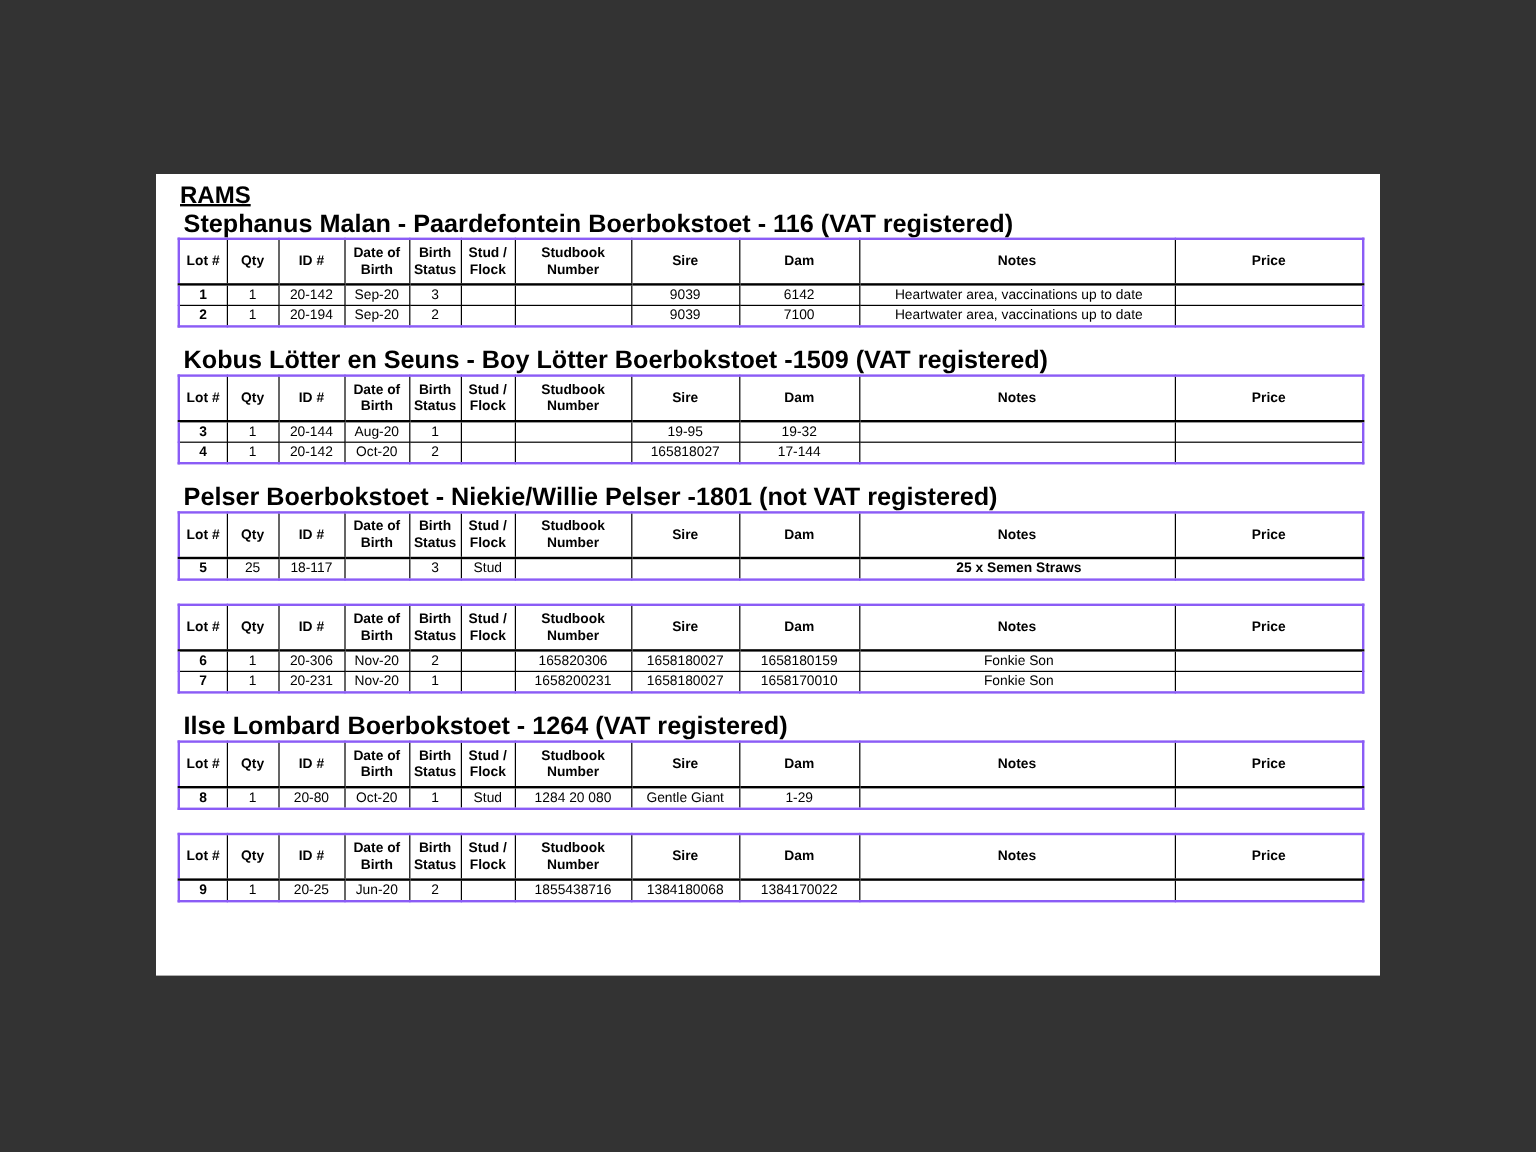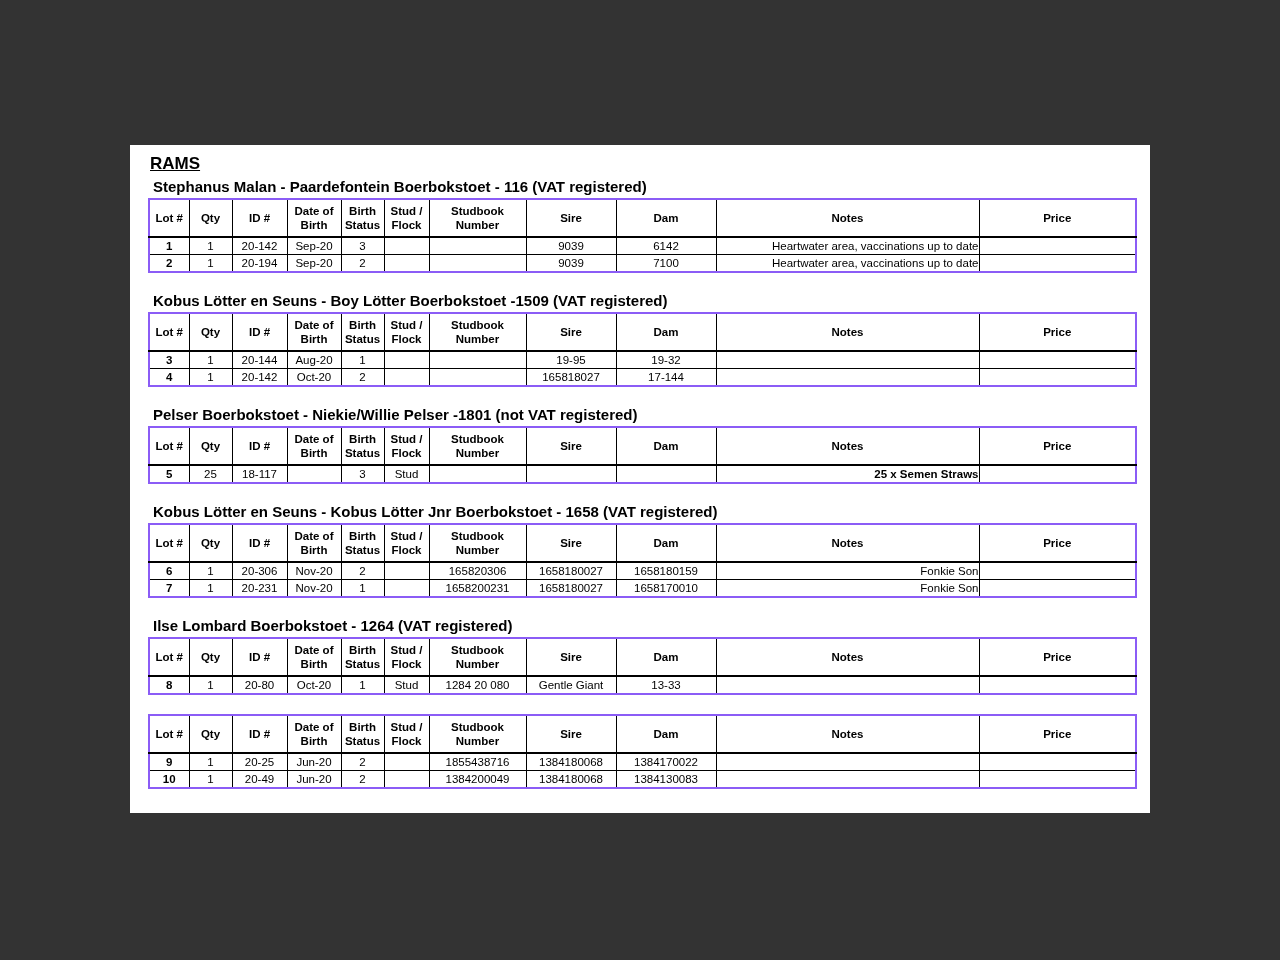--- a/index.html
+++ b/index.html
@@ -16,29 +16,29 @@
     left: 130px;
     top: 145px;
     width: 1020px;
     height: 668px;
     background: #ffffff;
     overflow: hidden;
     box-sizing: border-box;
     padding: 7px 0 0 18px;
   }
   .page-heading {
-    font-size: 17px;
+    font-size: 20px;
     font-weight: bold;
     text-decoration: underline;
     margin: 2px 0 5px 2px;
     line-height: 19px;
   }
   .lot-section { margin: 0 0 19px 0; }
   .section-title {
-    font-size: 15px;
+    font-size: 21px;
     font-weight: bold;
     margin: 0 0 3px 5px;
     line-height: 17px;
     white-space: nowrap;
   }
   table.lots-table {
     border-collapse: collapse;
     table-layout: fixed;
     width: 987px;
     border: 2px solid #8b5cf6;
@@ -59,21 +59,21 @@
     border-bottom-width: 2px;
   }
   .lots-table td {
     font-size: 11.5px;
     height: 16px;
     line-height: 16px;
     white-space: nowrap;
   }
   .lots-table td.lot-cell { font-weight: bold; }
   .lots-table td.notes-cell {
-    text-align: right;
+    text-align: center;
     padding-left: 3px;
   }
   .lots-table td.bold-note { font-weight: bold; }
 </style>
 </head>
 <body>
 
 <div class="paper">
   <div class="page-heading">RAMS</div>
   <div id="sections">
@@ -256,21 +256,20 @@
               <td></td>
               <td></td>
               <td class="notes-cell bold-note">25 x Semen Straws</td>
               <td></td>
             </tr>
           </tbody>
     </table>
   </section>
 
   <section class="lot-section">
-    <h2 class="section-title">Kobus Lötter en Seuns - Kobus Lötter Jnr Boerbokstoet - 1658 (VAT registered)</h2>
     <table class="lots-table">
       <colgroup>
             <col style="width: 40px;">
             <col style="width: 43px;">
             <col style="width: 55px;">
             <col style="width: 54px;">
             <col style="width: 43px;">
             <col style="width: 45px;">
             <col style="width: 97px;">
             <col style="width: 90px;">
@@ -366,21 +365,21 @@
       <tbody>
             <tr>
               <td class="lot-cell">8</td>
               <td>1</td>
               <td>20-80</td>
               <td>Oct-20</td>
               <td>1</td>
               <td>Stud</td>
               <td>1284 20 080</td>
               <td>Gentle Giant</td>
-              <td>13-33</td>
+              <td>1-29</td>
               <td class="notes-cell"></td>
               <td></td>
             </tr>
           </tbody>
     </table>
   </section>
 
   <section class="lot-section">
     <table class="lots-table">
       <colgroup>
@@ -422,30 +421,17 @@
               <td>20-25</td>
               <td>Jun-20</td>
               <td>2</td>
               <td></td>
               <td>1855438716</td>
               <td>1384180068</td>
               <td>1384170022</td>
               <td class="notes-cell"></td>
               <td></td>
             </tr>
-            <tr>
-              <td class="lot-cell">10</td>
-              <td>1</td>
-              <td>20-49</td>
-              <td>Jun-20</td>
-              <td>2</td>
-              <td></td>
-              <td>1384200049</td>
-              <td>1384180068</td>
-              <td>1384130083</td>
-              <td class="notes-cell"></td>
-              <td></td>
-            </tr>
           </tbody>
     </table>
   </section>
 </div>
 </div>
 
 </body></html>

